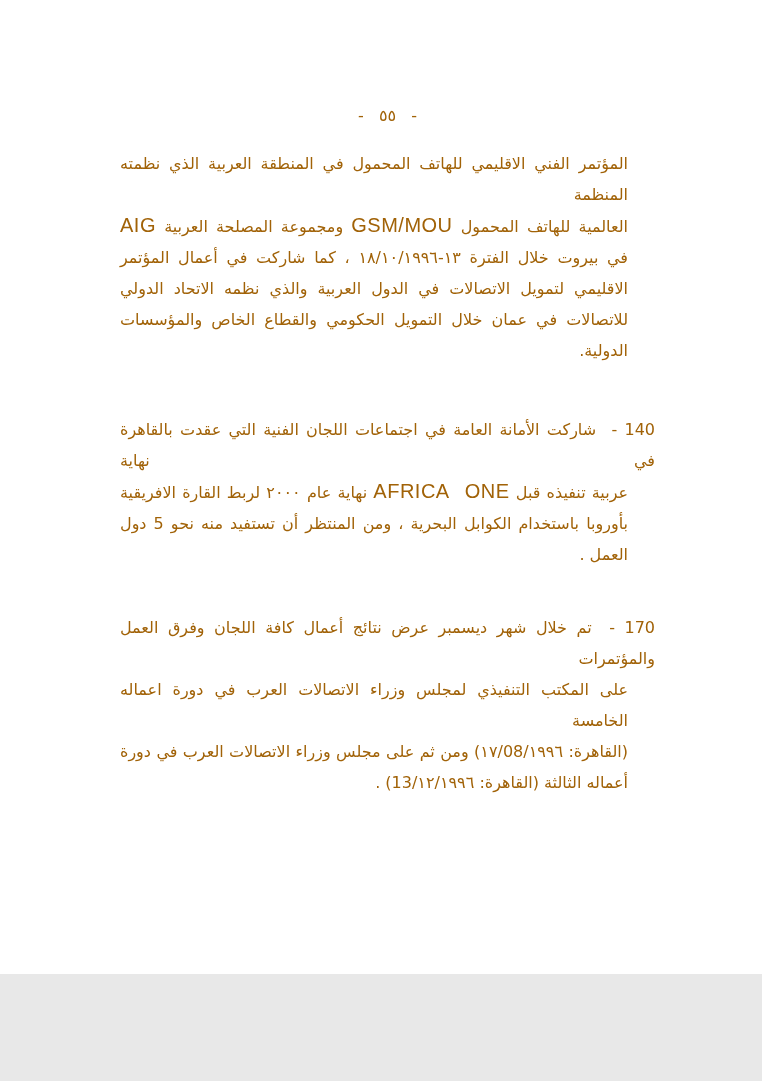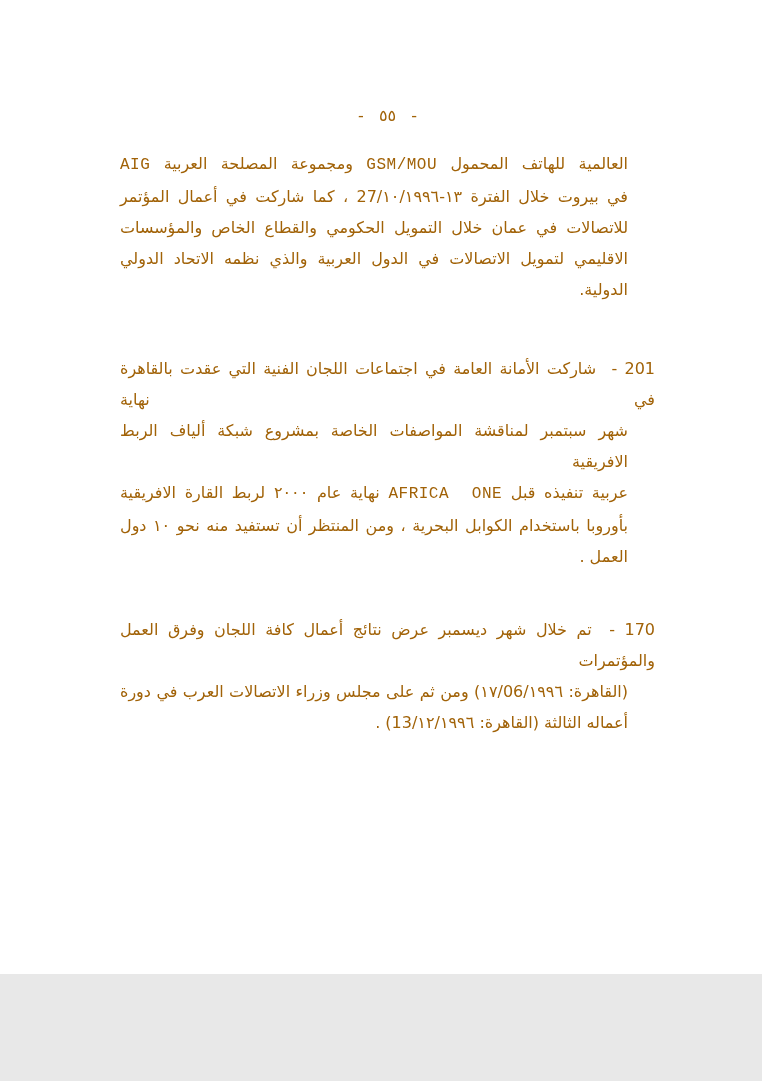--- a/index.html
+++ b/index.html
@@ -50,48 +50,49 @@
   .line.cont { padding-right: 27px; }  
   .line.short {
     text-align: right;
     text-align-last: right;
   }
   .num {
     padding-left: 8px;
     white-space: nowrap;
   }
   .latin {
-    font-family: Liberation Mono, monospace;
-    font-size: 16px;
+    font-family: Liberation Sans, sans-serif;
+    font-size: 20px;
     word-spacing: 9px;
     letter-spacing: 0.5px;
     white-space: nowrap;
   }
 </style>
 </head>
 <body>
 
 <div class="sheet">
   <div class="text-block">
     <div class="page-number">- ٥٥ -</div>
     <div>
         <div class="paragraph p1">
+          <div class="line cont"><span class="ar">المؤتمر الفني الاقليمي للهاتف المحمول في المنطقة العربية الذي نظمته المنظمة</span></div>
           <div class="line cont"><span class="ar">العالمية للهاتف المحمول</span> <span class="latin">GSM/MOU</span> <span class="ar">ومجموعة المصلحة العربية</span> <span class="latin">AIG</span></div>
-          <div class="line cont"><span class="ar">في بيروت خلال الفترة ١٣-27/١٠/١٩٩٦ ، كما شاركت في أعمال المؤتمر</span></div>
+          <div class="line cont"><span class="ar">في بيروت خلال الفترة ١٣-١٨/١٠/١٩٩٦ ، كما شاركت في أعمال المؤتمر</span></div>
+          <div class="line cont"><span class="ar">الاقليمي لتمويل الاتصالات في الدول العربية والذي نظمه الاتحاد الدولي</span></div>
           <div class="line cont"><span class="ar">للاتصالات في عمان خلال التمويل الحكومي والقطاع الخاص والمؤسسات</span></div>
-          <div class="line cont"><span class="ar">الاقليمي لتمويل الاتصالات في الدول العربية والذي نظمه الاتحاد الدولي</span></div>
           <div class="line cont short"><span class="ar">الدولية.</span></div>
         </div>
         <div class="paragraph p2">
-          <div class="line"><span class="num">201 -</span> <span class="ar">شاركت الأمانة العامة في اجتماعات اللجان الفنية التي عقدت بالقاهرة  في نهاية</span></div>
-          <div class="line cont"><span class="ar">شهر سبتمبر لمناقشة المواصفات الخاصة بمشروع شبكة ألياف الربط الافريقية</span></div>
+          <div class="line"><span class="num">140 -</span> <span class="ar">شاركت الأمانة العامة في اجتماعات اللجان الفنية التي عقدت بالقاهرة  في نهاية</span></div>
           <div class="line cont"><span class="ar">عربية تنفيذه قبل</span> <span class="latin">AFRICA ONE</span> <span class="ar">نهاية عام ٢٠٠٠ لربط القارة الافريقية</span></div>
-          <div class="line cont"><span class="ar">بأوروبا باستخدام  الكوابل البحرية ، ومن المنتظر أن تستفيد منه نحو ١٠ دول</span></div>
+          <div class="line cont"><span class="ar">بأوروبا باستخدام  الكوابل البحرية ، ومن المنتظر أن تستفيد منه نحو 5 دول</span></div>
           <div class="line cont short"><span class="ar">العمل .</span></div>
         </div>
         <div class="paragraph p3">
           <div class="line"><span class="num">170 -</span> <span class="ar">تم خلال شهر ديسمبر  عرض نتائج أعمال كافة اللجان وفرق العمل والمؤتمرات</span></div>
-          <div class="line cont"><span class="ar">(القاهرة: ١٧/06/١٩٩٦) ومن ثم على مجلس وزراء الاتصالات العرب في دورة</span></div>
+          <div class="line cont"><span class="ar">على المكتب التنفيذي لمجلس وزراء الاتصالات العرب في دورة اعماله الخامسة</span></div>
+          <div class="line cont"><span class="ar">(القاهرة: ١٧/08/١٩٩٦) ومن ثم على مجلس وزراء الاتصالات العرب في دورة</span></div>
           <div class="line cont short"><span class="ar">أعماله الثالثة (القاهرة: 13/١٢/١٩٩٦) .</span></div>
         </div>
       </div>
   </div>
 </div>
 
 </body></html>

